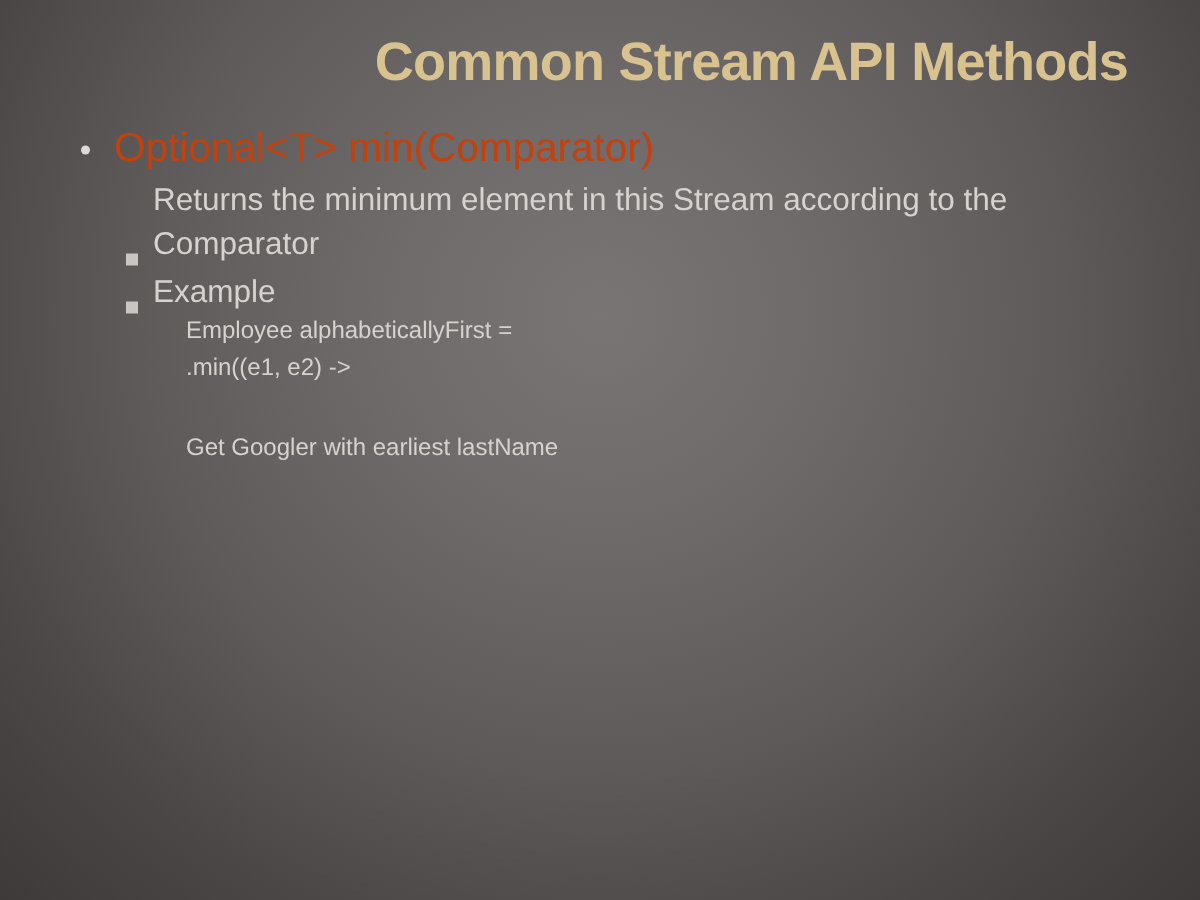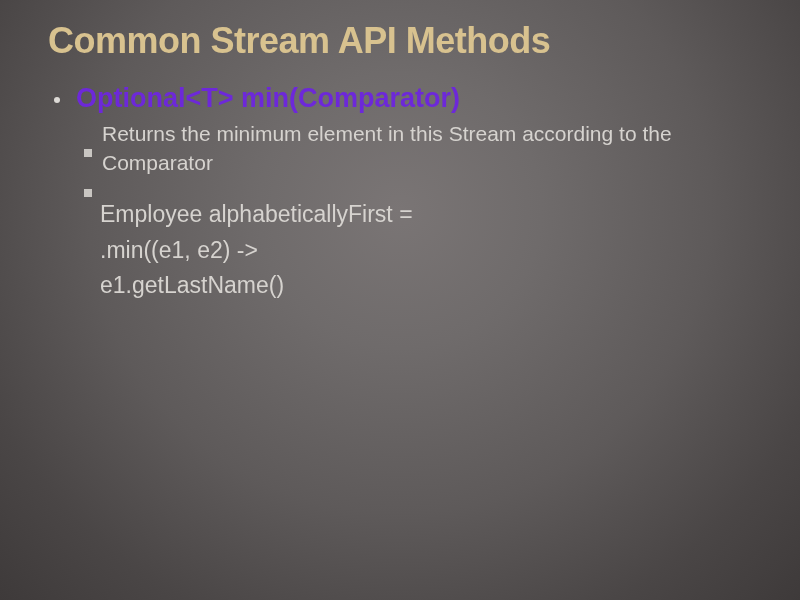--- a/index.html
+++ b/index.html
@@ -10,64 +10,64 @@
     color: #dddad6;
     position: relative;
   }
   .slide {
     padding: 20px 48px 0 48px;
   }
   .title {
     color: #d8c28f;
     font-weight: 700;
     font-size: 36px;
-    text-align: left;
+    text-align: right;
     line-height: 1.15;
     margin-bottom: 22px;
     letter-spacing: -0.5px;
   }
   .lvl1 {
     display: flex;
     align-items: flex-start;
     margin-left: 6px;
     margin-bottom: 6px;
   }
   .lvl1 .dot {
     width: 6px; height: 6px; border-radius: 50%;
     background: #dddad6;
     margin-top: 14px;
     margin-right: 16px;
     flex: 0 0 auto;
   }
   .lvl1 .txt {
     font-size: 27px;
-    font-weight: 700;
-    color: #6d28d9;
+    font-weight: 400;
+    color: #c2410c;
   }
   .lvl2 {
     display: flex;
-    align-items: center;
+    align-items: flex-end;
     margin-left: 36px;
     margin-top: 4px;
   }
   .lvl2 .sq {
     width: 8px; height: 8px;
     background: #c9c6c2;
     margin-top: 8px;
     margin-right: 10px;
     flex: 0 0 auto;
   }
   .lvl2 .txt {
     font-size: 21px;
     color: #d6d3cf;
     line-height: 1.35;
   }
   .code {
-    margin-left: 52px;
-    font-size: 23px;
+    margin-left: 76px;
+    font-size: 16px;
     color: #d6d3cf;
     line-height: 1.55;
     font-family: Verdana, Geneva, sans-serif;
   }
   .code div { white-space: pre; }
   .gap { height: 28px; }
 </style>
 </head>
 <body>
 
@@ -82,22 +82,23 @@
     <span class="txt">Optional&lt;T&gt; min(Comparator)</span>
   </div>
 
   <div class="lvl2">
     <span class="sq"></span>
     <span class="txt">Returns the minimum element in this Stream according to the Comparator</span>
   </div>
 
   <div class="lvl2">
     <span class="sq"></span>
+    <span class="txt">Example</span>
   </div>
 
   <div class="code">
     <div>Employee alphabeticallyFirst =</div>
     <div>.min((e1, e2) -&gt;</div>
-    <div>e1.getLastName()</div>
     <div class="gap"></div>
+    <div>Get Googler with earliest lastName</div>
   </div>
 
 </div>
 
 </body></html>

